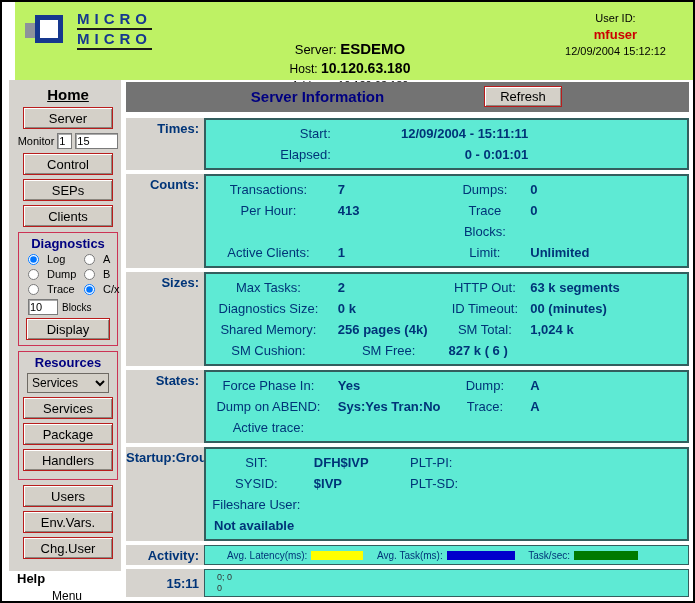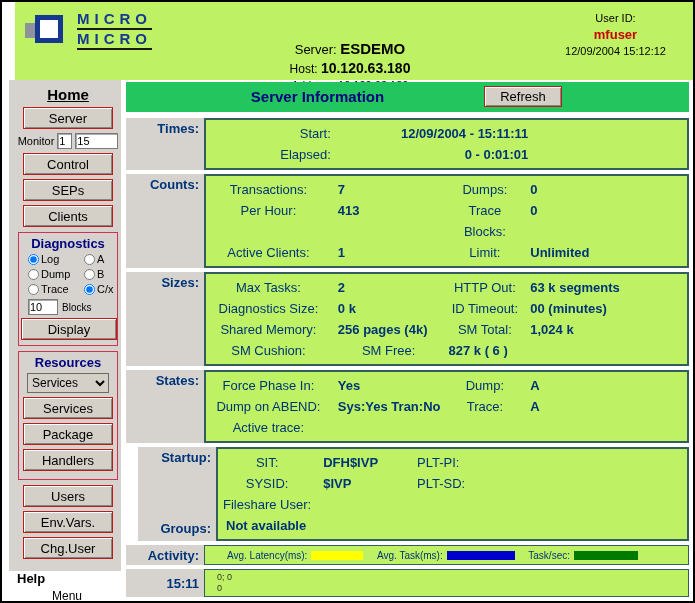--- a/index.html
+++ b/index.html
@@ -29,41 +29,41 @@
   .sidebar { background:#d6d3ce; padding:4px 0 8px 6px; }
   .home-link { display:block; text-align:center; font-size:15px; font-weight:bold; color:#000; text-decoration:underline; margin:2px 0 4px 0; }
   .btn { background:#d4d0c8; border:1px solid #b91c1c; box-shadow:inset 1px 1px 0 #ffffff, inset -1px -1px 0 #8a867e; color:#000; font-family:inherit; cursor:pointer; }
   .sb-btn { display:block; width:90px; height:22px; margin:4px auto; font-size:13px; }
   .monitor-row { display:flex; align-items:center; justify-content:center; gap:3px; font-size:11px; color:#000; margin:3px 0; }
   .tiny-input { height:16px; border:1px solid #7a7a7a; box-shadow:inset 1px 1px 0 #aaa; background:#fff; font-size:11px; font-family:inherit; padding:0 1px; }
   .w14 { width:15px; } .w20 { width:43px; } .w30 { width:30px; }
   .red-box { margin:5px 3px; border:1px solid #cc3355; padding:3px 2px 4px 2px; }
   .box-title { text-align:center; color:#000080; font-weight:bold; font-size:13px; margin-bottom:2px; }
   .radio-grid { display:grid; grid-template-columns:56px 1fr; row-gap:3px; padding-left:7px; font-size:11px; color:#000; }
-  .radio-item { display:flex; align-items:center; gap:2px; }
+  .radio-item { display:flex; align-items:center; gap:8px; }
   .radio-item input { width:11px; height:11px; margin:0; }
   .blocks-row { display:flex; align-items:center; gap:4px; padding-left:7px; margin:4px 0 3px 0; font-size:10px; color:#000; }
-  .display-btn { display:block; width:96px; height:22px; margin:3px auto 1px auto; font-size:13px; }
+  .display-btn { display:block; width:84px; height:22px; margin:3px auto 1px auto; font-size:13px; }
   .res-select { display:block; width:82px; height:20px; margin:3px auto; font-size:12px; font-family:inherit; background:#d4d0c8; border:1px solid #6e6a64; }
   .help-block { margin-top:auto; padding-left:8px; }
   .help-title { font-size:13px; font-weight:bold; color:#000; }
   .menu-link { display:inline-block; font-size:12px; color:#000; text-decoration:underline; margin-top:3px;margin-left:35px; }
 
   
   .main { position:absolute; left:124px; top:80px; width:563px; }
-  .bluebar { position:relative; height:30px; background:#22c55e; margin-bottom:6px; }
+  .bluebar { position:relative; height:30px; background:#737373; margin-bottom:6px; }
   .bluebar.bottom { height:28px; margin-bottom:0; }
   .bar-title { position:absolute; left:0; right:180px; top:6px; text-align:center; font-size:15px; font-weight:bold; color:#000080; }
   .refresh-btn { position:absolute; right:127px; top:4px; width:78px; height:21px; font-size:13px; }
 
   .row { display:flex; margin-bottom:4px; }
   .row-label { width:78px; background:#d6d3ce; color:#003478; font-weight:bold; font-size:13px; text-align:right; padding:3px 5px 0 0; }
-  .row-label.split { display:flex; flex-direction:column; justify-content:space-between; padding-bottom:5px;margin-left:12px; }
+  .row-label.split { display:flex; flex-direction:row; justify-content:space-between; padding-bottom:5px; }
   .row-label.ticker { padding-top:7px; }
-  .row-panel { flex:1; border:2px solid #335e5e; background:#bef264; padding:3px 0; }
+  .row-panel { flex:1; border:2px solid #335e5e; background:#5eead4; padding:3px 0; }
   .row-panel.thin { border-width:1px;align-items:center; }
 
   .kv { display:flex; line-height:21px; font-size:13px; }
   .kv .k { width:27%; text-align:right; color:#003478; padding-right:5px; }
   .kv .v { width:40%; text-align:right; font-weight:bold; color:#003478; }
 
   .grid4 { display:grid; grid-template-columns:27% 23% 17% 33%; line-height:21px; font-size:13px; }
   .grid4.startup { grid-template-columns:22% 20% 22% 36%; }
   .g-label { text-align:center; color:#003478; padding-right:5px; }
   .g-label.left { text-align:left; padding-left:2px; }

